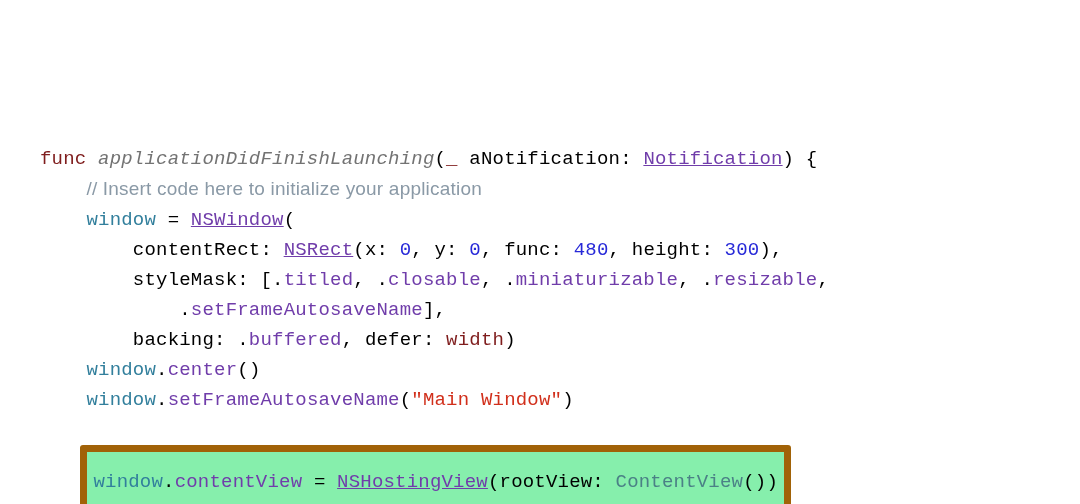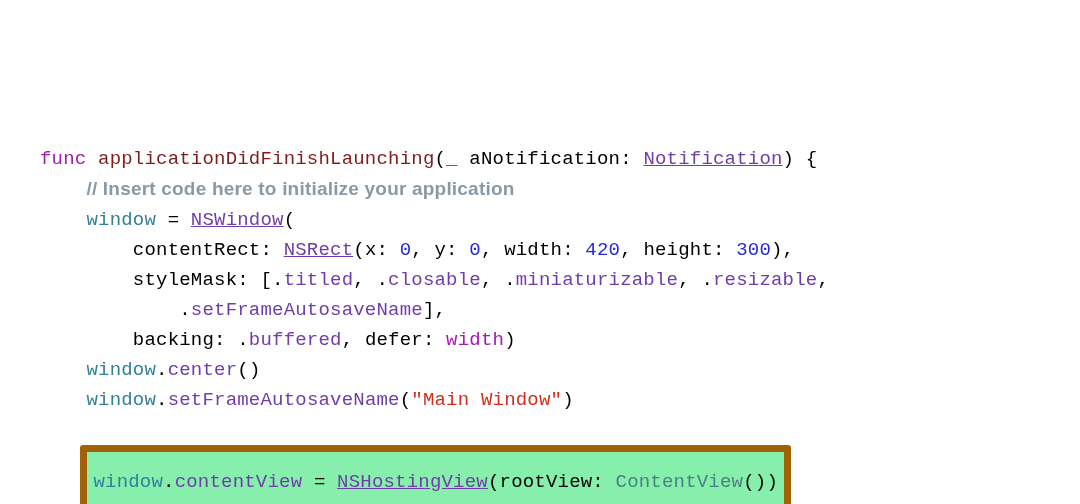--- a/index.html
+++ b/index.html
@@ -10,48 +10,48 @@
     body {
       font-family: "SF Mono", Menlo, Monaco, Consolas, "Courier New", monospace;
       font-size: 19px;
       line-height: 1.58;
       background: #ffffff;
       padding: 24px 12px 24px 40px;
       white-space: pre;
       color: #000;
       letter-spacing: 0.2px;
     }
-    .kw   { color: #a21caf; } 
-    .fn   { color: #7f1d1d; } 
+    .kw   { color: #7f1d1d; } 
+    .fn   { color: #737373; font-style: italic; } 
     .id   { color: #327f9c; } 
     .type { color: #703daa; text-decoration: underline; } 
     .typeTeal { color: #4b8186; } 
     .prop { color: #703daa; } 
     .num  { color: #2729d8; } 
     .str  { color: #d12f1b; } 
-    .cmt  { color: #8a99a6; font-family: -apple-system, BlinkMacSystemFont, "Segoe UI", Helvetica, Arial, sans-serif; font-size: 19px; font-weight: bold;} 
+    .cmt  { color: #8a99a6; font-family: -apple-system, BlinkMacSystemFont, "Segoe UI", Helvetica, Arial, sans-serif; font-size: 19px;} 
     .plain { color: #000000; }
     .highlight {
       background: #86efac;
       border: 7px solid #a16207;
       border-radius: 3px;
       display: inline-block;
       padding: 15px 6px;
       margin-left: -6px;
     }
   </style>
 </head>
 <body>
 
 
 
 <div><span class="kw">func</span><span class="plain"> </span><span class="fn">applicationDidFinishLaunching</span><span class="plain">(</span><span class="kw">_</span><span class="plain"> </span><span class="plain">aNotification</span><span class="plain">: </span><span class="type">Notification</span><span class="plain">) {</span>
     <span class="cmt">// Insert code here to initialize your application</span>
     <span class="id">window</span><span class="plain"> = </span><span class="type">NSWindow</span><span class="plain">(</span>
-        <span class="plain">contentRect: </span><span class="type">NSRect</span><span class="plain">(x: </span><span class="num">0</span><span class="plain">, y: </span><span class="num">0</span><span class="plain">, width: </span><span class="num">420</span><span class="plain">, height: </span><span class="num">300</span><span class="plain">),</span>
+        <span class="plain">contentRect: </span><span class="type">NSRect</span><span class="plain">(x: </span><span class="num">0</span><span class="plain">, y: </span><span class="num">0</span><span class="plain">, func: </span><span class="num">480</span><span class="plain">, height: </span><span class="num">300</span><span class="plain">),</span>
         <span class="plain">styleMask: [.</span><span class="prop">titled</span><span class="plain">, .</span><span class="prop">closable</span><span class="plain">, .</span><span class="prop">miniaturizable</span><span class="plain">, .</span><span class="prop">resizable</span><span class="plain">,</span>
             <span class="plain">.</span><span class="prop">setFrameAutosaveName</span><span class="plain">],</span>
         <span class="plain">backing: .</span><span class="prop">buffered</span><span class="plain">, defer: </span><span class="kw">width</span><span class="plain">)</span>
     <span class="id">window</span><span class="plain">.</span><span class="prop">center</span><span class="plain">()</span>
     <span class="id">window</span><span class="plain">.</span><span class="prop">setFrameAutosaveName</span><span class="plain">(</span><span class="str">"Main Window"</span><span class="plain">)</span>
 
     <span class="highlight"><span class="id">window</span><span class="plain">.</span><span class="prop">contentView</span><span class="plain"> = </span><span class="type">NSHostingView</span><span class="plain">(rootView: </span><span class="typeTeal">ContentView</span><span class="plain">())</span></span>
 
     
 </div>

